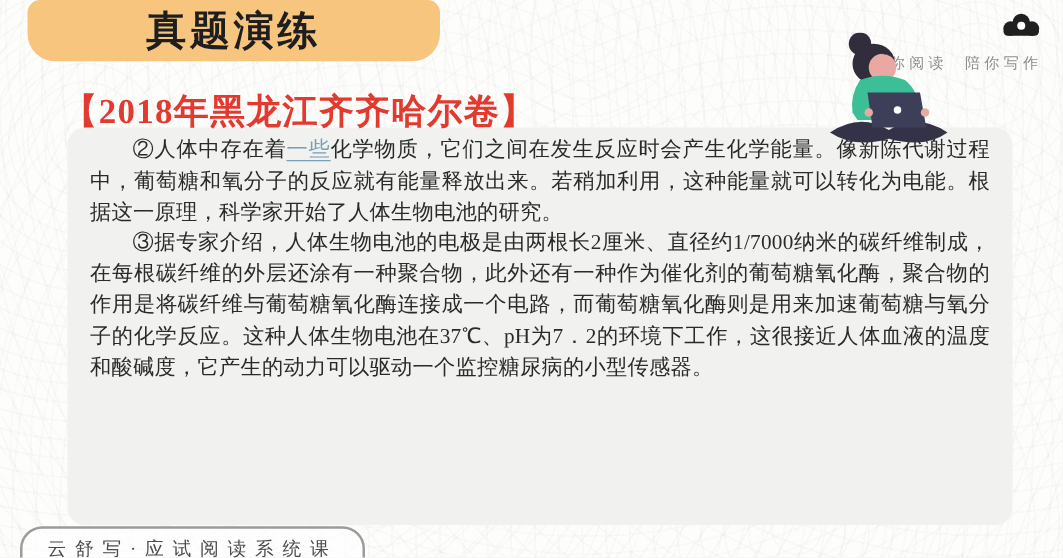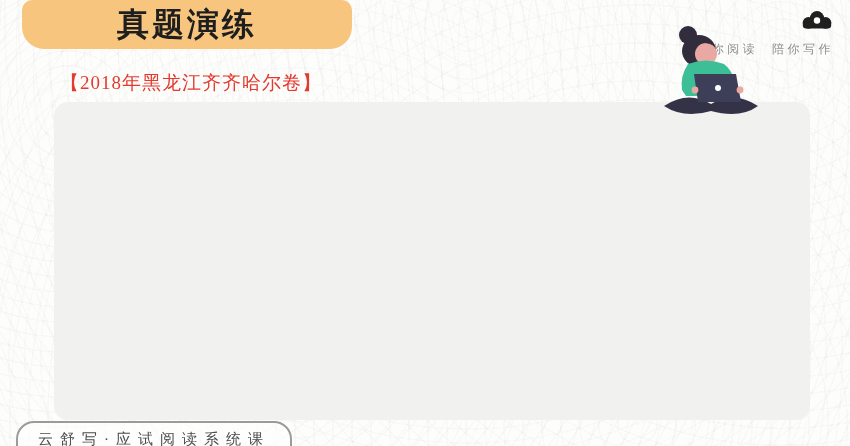--- a/index.html
+++ b/index.html
@@ -40,23 +40,23 @@
     font-size: 25px; color: #1c1c1c;
   }
   .brand-tagline {
     margin-top: 3px; font-size: 12px; color: #8d8d8d; letter-spacing: 3.5px;
     font-family: "Liberation Sans", sans-serif; white-space: pre;
   }
   .illustration {
     position: absolute; left: 648px; top: 26px; width: 126px; height: 94px; z-index: 4;
   }
   .source-label {
-    position: absolute; left: 60px; top: 70px; z-index: 2;
-    font-family: "Liberation Serif", serif; font-weight: 400;
-    font-size: 19px; color: var(--source-red, #E23A2E); letter-spacing: 1px;
+    position: absolute; left: 50px; top: 70px; z-index: 2;
+    font-family: "Liberation Serif", serif; font-weight: 700;
+    font-size: 28px; color: var(--source-red, #E23A2E); letter-spacing: 1px;
   }
   .card {
     position: absolute; left: 54px; top: 102px; width: 756px; height: 318px;
     background: var(--card-bg, #F1F1EF);
     border-radius: 14px; z-index: 1;
     padding: 5px 18px 10px 18px;
     color: #2a2a2a;
   }
   .passage-title {
     text-align: center; font-family: "Liberation Serif", serif;
@@ -126,16 +126,18 @@
 
     <circle cx="47" cy="64" r="3.4" fill="#E9A8A1"></circle>
     <circle cx="92" cy="64" r="3.4" fill="#E9A8A1"></circle>
   </svg>
 </div>
 
 <div class="source-label">【2018年黑龙江齐齐哈尔卷】</div>
 
 <div class="card">
   <div class="passage-body">
+      <p class="para"><span>②人体中存在着</span><span class="hl">一些</span><span>化学物质，它们之间在发生反应时会产生化学能量。像新陈代谢过程中，葡萄糖和氧分子的反应就有能量释放出来。若稍加利用，这种能量就可以转化为电能。根据这一原理，科学家开始了人体生物电池的研究。</span></p>
+      <p class="para"><span>③据专家介绍，人体生物电池的电极是由两根长2厘米、直径约1/7000纳米的碳纤维制成，在每根碳纤维的外层还涂有一种聚合物，此外还有一种作为催化剂的葡萄糖氧化酶，聚合物的作用是将碳纤维与葡萄糖氧化酶连接成一个电路，而葡萄糖氧化酶则是用来加速葡萄糖与氧分子的化学反应。这种人体生物电池在37℃、pH为7．2的环境下工作，这很接近人体血液的温度和酸碱度，它产生的动力可以驱动一个监控糖尿病的小型传感器。</span></p>
     </div>
 </div>
 
 <div class="footer-pill">云舒写·应试阅读系统课</div>
 
 </body></html>

